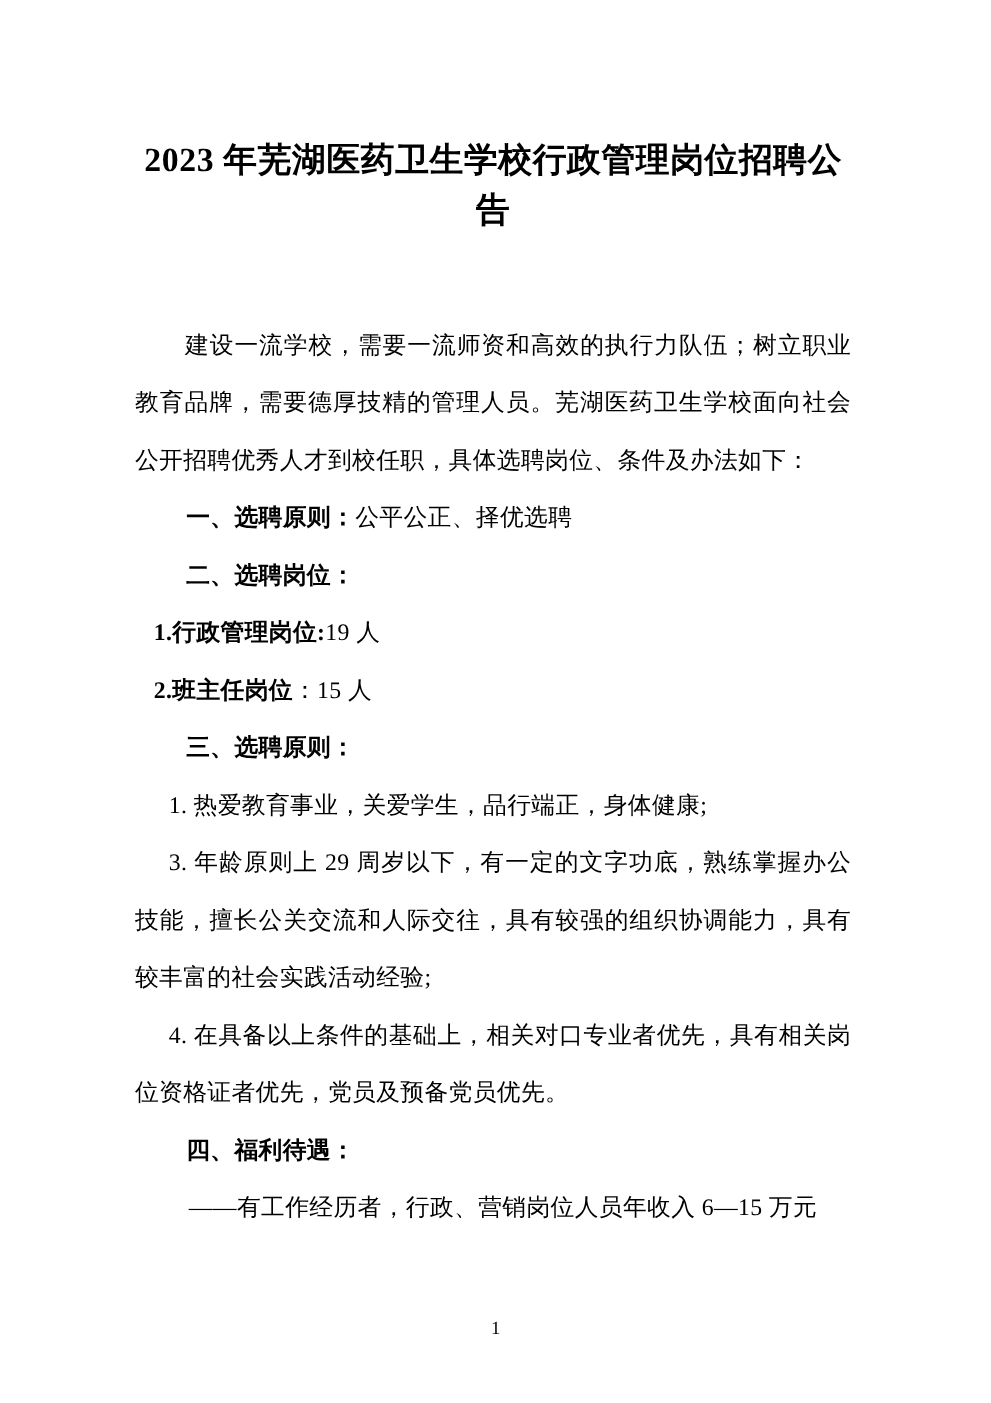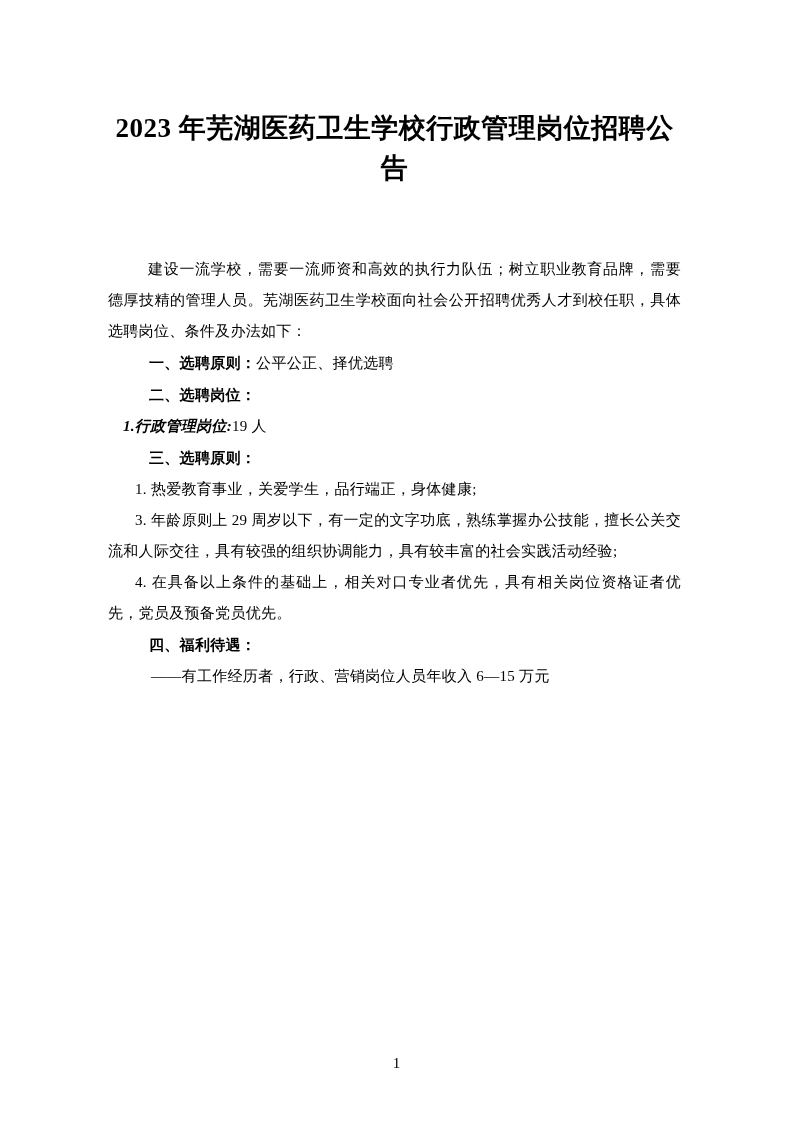--- a/index.html
+++ b/index.html
@@ -23,38 +23,37 @@
     margin: 0 0 66px 0;
     font-size: 27px;
     line-height: 40px;
     font-weight: 700;
     text-align: center;
     letter-spacing: 0.5px;
     font-family: "Liberation Serif", "DejaVu Serif", serif;
   }
   .para {
     margin: 0;
-    font-size: 15px;
-    line-height: 31px;
+    font-size: 19px;
+    line-height: 46px;
     text-align: justify;
     letter-spacing: 0.3px;
   }
   .indent-intro   { text-indent: 40px; }
   .indent-head    { text-indent: 41px; }
   .indent-post    { text-indent: 15px; }
   .indent-none    { text-indent: 0; }
   .indent-cond    { text-indent: 27px; }
   .indent-welfare { text-indent: 43px; }
   .hei {
     font-weight: 700;
     font-family: "Liberation Sans", "DejaVu Sans", sans-serif;
   }
   .bold-serif {
     font-weight: 700;
-    font-style: italic;
   }
   .page-number {
     position: absolute;
     left: 0;
     right: 0;
     bottom: 62px;
     text-align: center;
     font-size: 15px;
     line-height: 18px;
     color: #000000;
@@ -70,20 +69,21 @@
   <div>
 
     <p class="para indent-intro">建设一流学校，需要一流师资和高效的执行力队伍；树立职业教育品牌，需要德厚技精的管理人员。芜湖医药卫生学校面向社会公开招聘优秀人才到校任职，具体选聘岗位、条件及办法如下：</p>
 
     <p class="para indent-head"><span class="hei">一、选聘原则：</span><span>公平公正、择优选聘</span></p>
 
     <p class="para indent-head"><span class="hei">二、选聘岗位：</span></p>
 
     <p class="para indent-post"><span class="bold-serif">1.行政管理岗位:</span><span>19 人</span></p>
 
+    <p class="para indent-post"><span class="bold-serif">2.班主任岗位</span><span>：15 人</span></p>
 
 
     <p class="para indent-head"><span class="hei">三、选聘原则：</span></p>
 
     <p class="para indent-cond">1. 热爱教育事业，关爱学生，品行端正，身体健康;</p>
 
 
     <p class="para indent-cond">3. 年龄原则上 29 周岁以下，有一定的文字功底，熟练掌握办公技能，擅长公关交流和人际交往，具有较强的组织协调能力，具有较丰富的社会实践活动经验;</p>
 
     <p class="para indent-cond">4. 在具备以上条件的基础上，相关对口专业者优先，具有相关岗位资格证者优先，党员及预备党员优先。</p>

